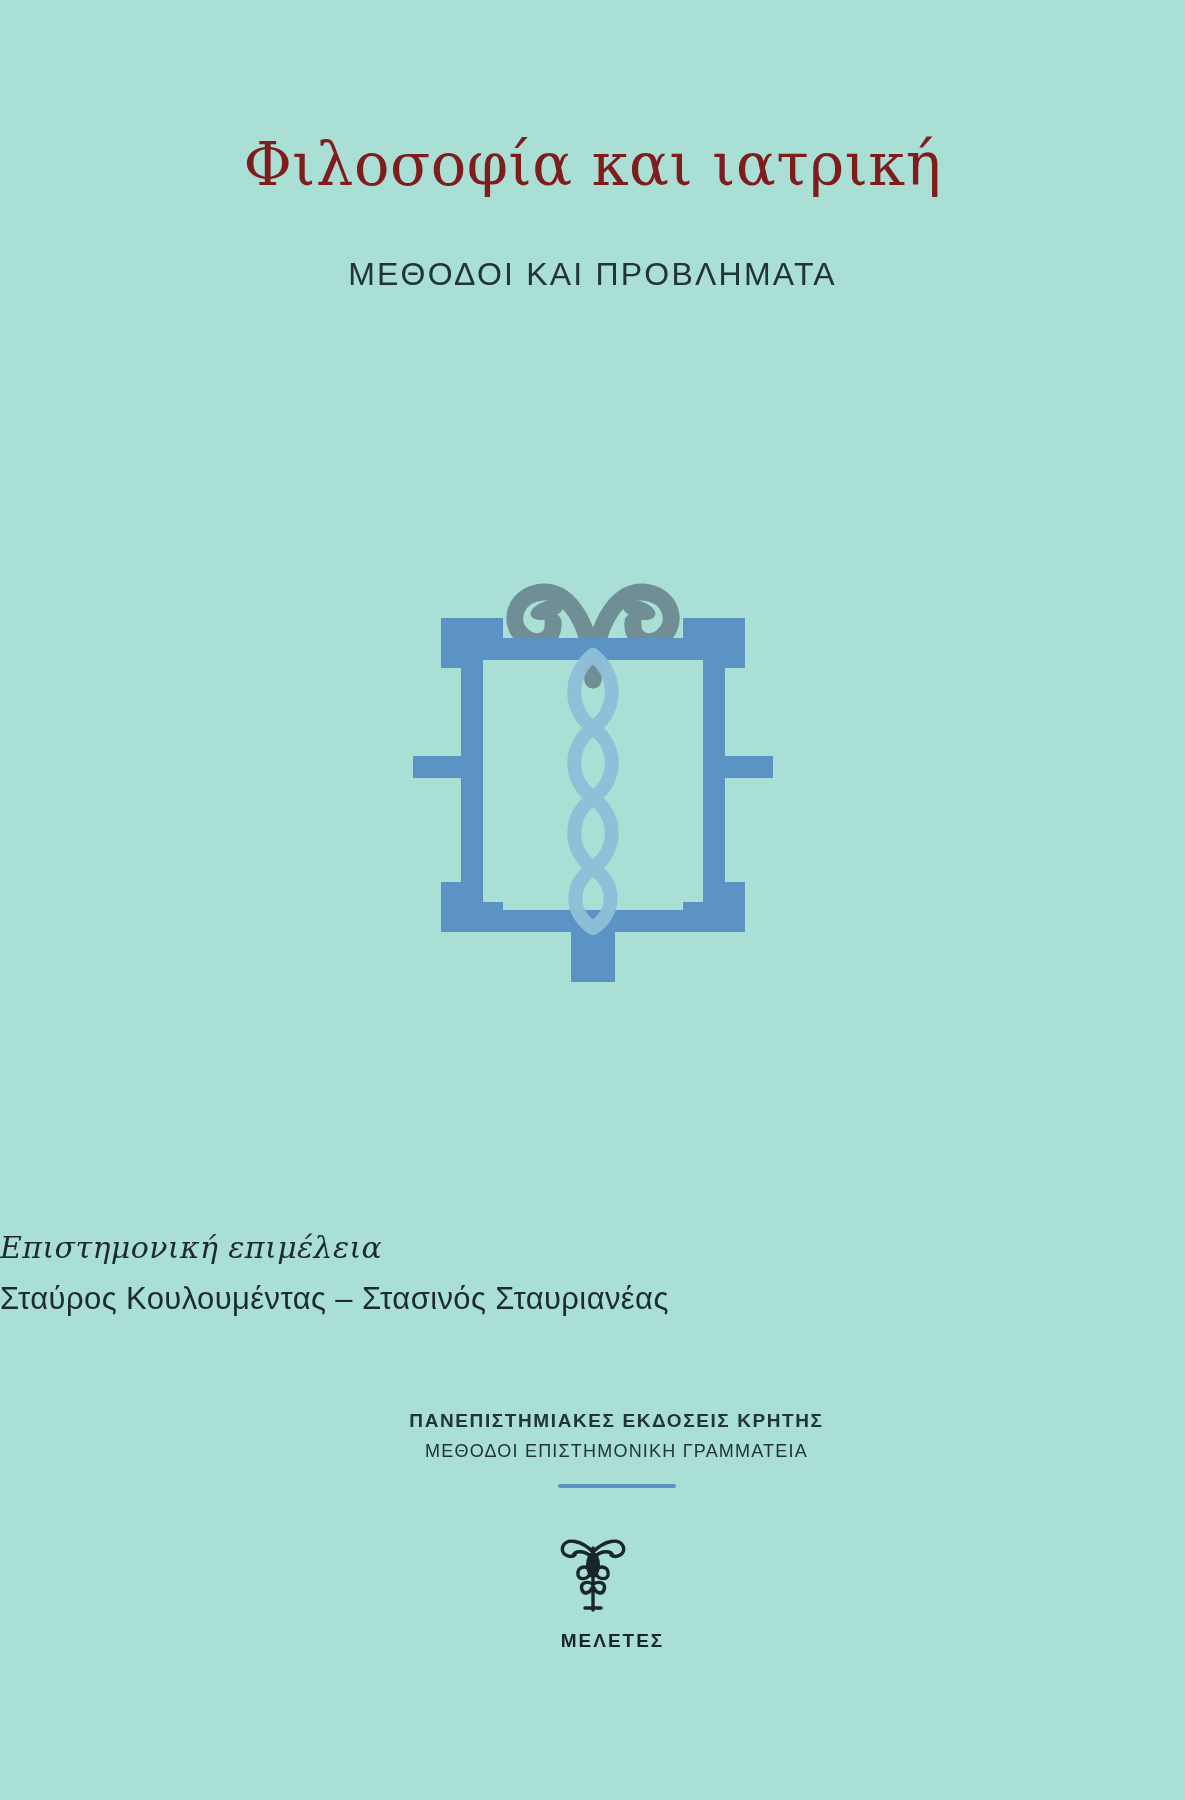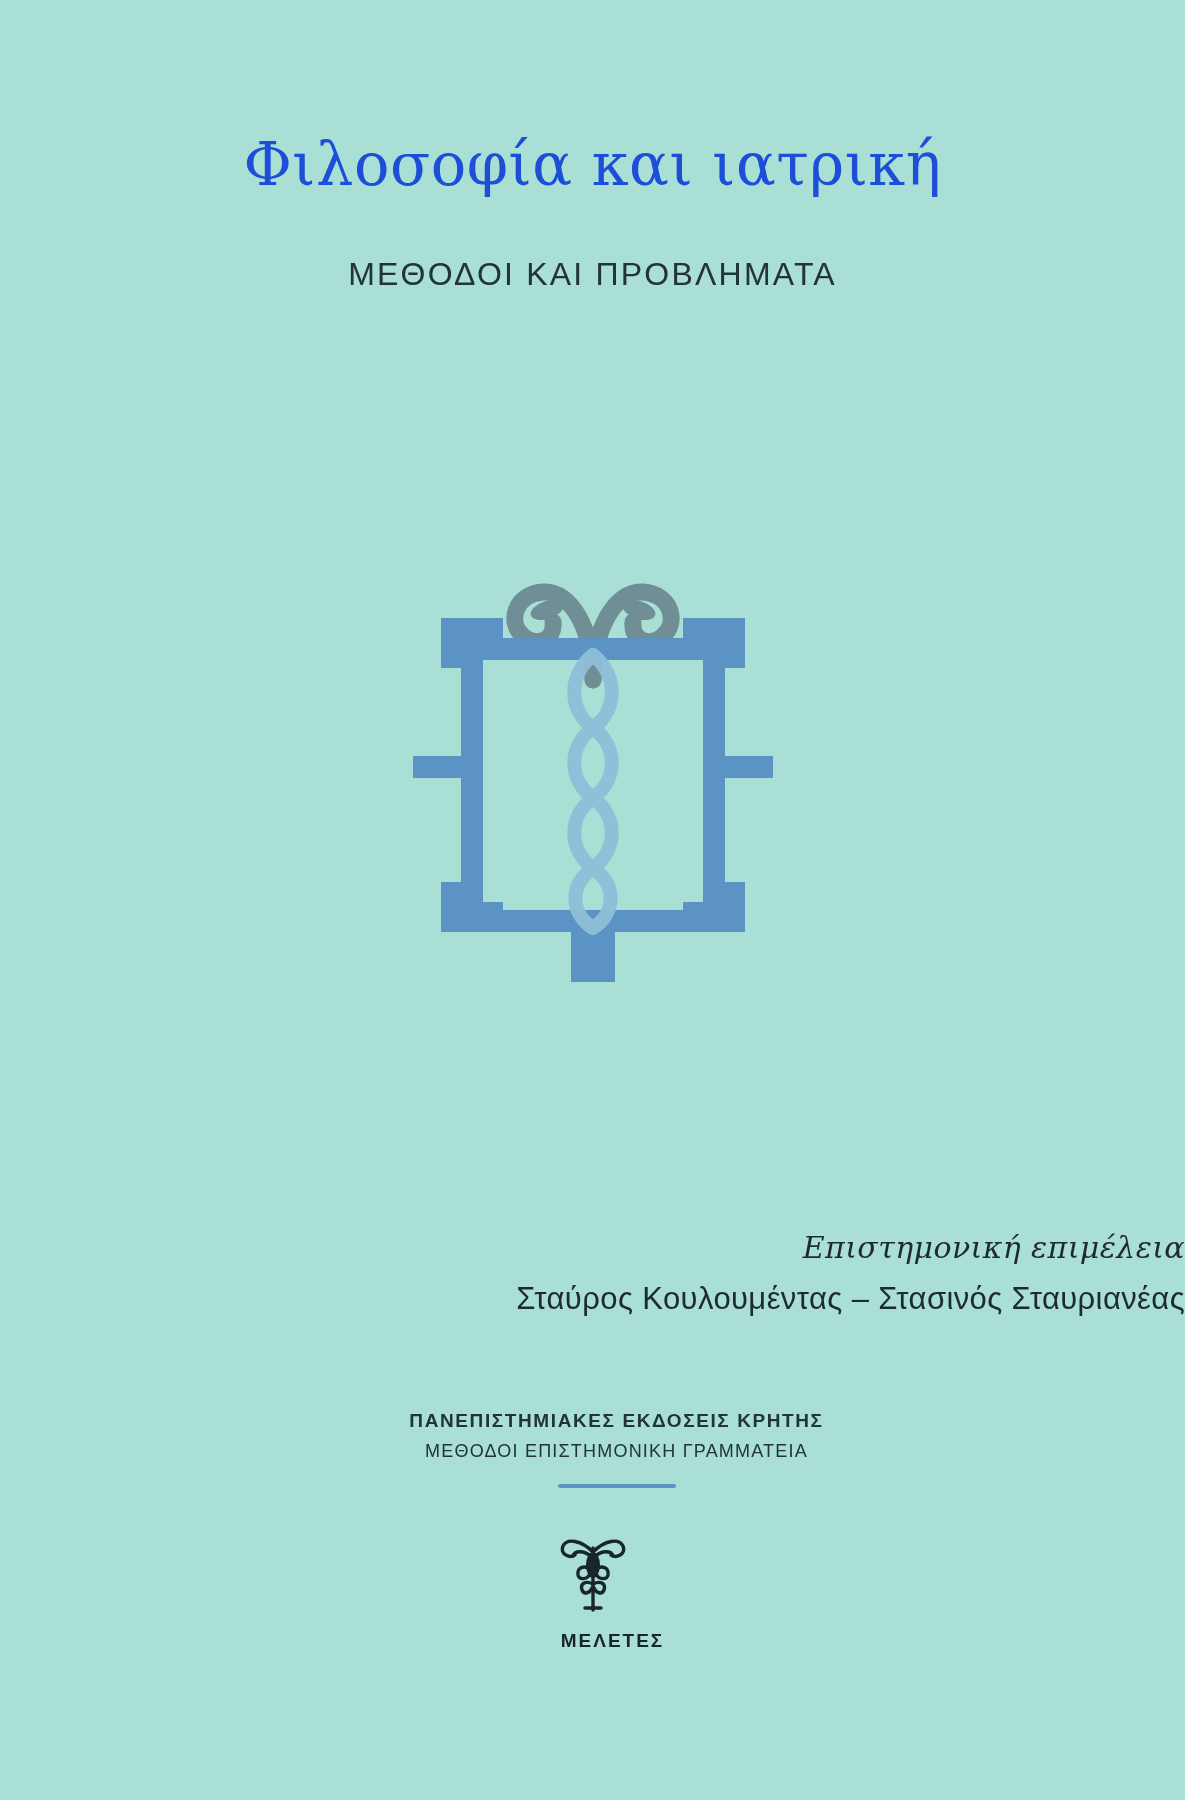--- a/index.html
+++ b/index.html
@@ -26,21 +26,21 @@
     position: absolute;
     top: 130px;
     left: 0;
     width: 1185px;
     text-align: center;
   }
   .title-line {
     font-family: "DejaVu Serif", serif;
     font-size: 59px;
     line-height: 1.18;
-    color: #1d4ed8;
+    color: #7f1d1d;
     letter-spacing: 0.5px;
     font-weight: 400;
   }
   .subtitle {
     margin-top: 56px;
     font-family: "Liberation Sans", sans-serif;
     font-size: 32px;
     letter-spacing: 2.2px;
     color: #22343a;
   }
@@ -57,21 +57,21 @@
   .emblem svg {
     display: block;
   }
 
   
   .editors {
     position: absolute;
     top: 1230px;
     left: 0;
     width: 1185px;
-    text-align: right;
+    text-align: left;
   }
   .editors-role {
     font-family: "DejaVu Serif", serif;
     font-style: italic;
     font-size: 30px;
     color: #1d2b2d;
     letter-spacing: 0.4px;
   }
   .editors-names {
     margin-top: 16px;

